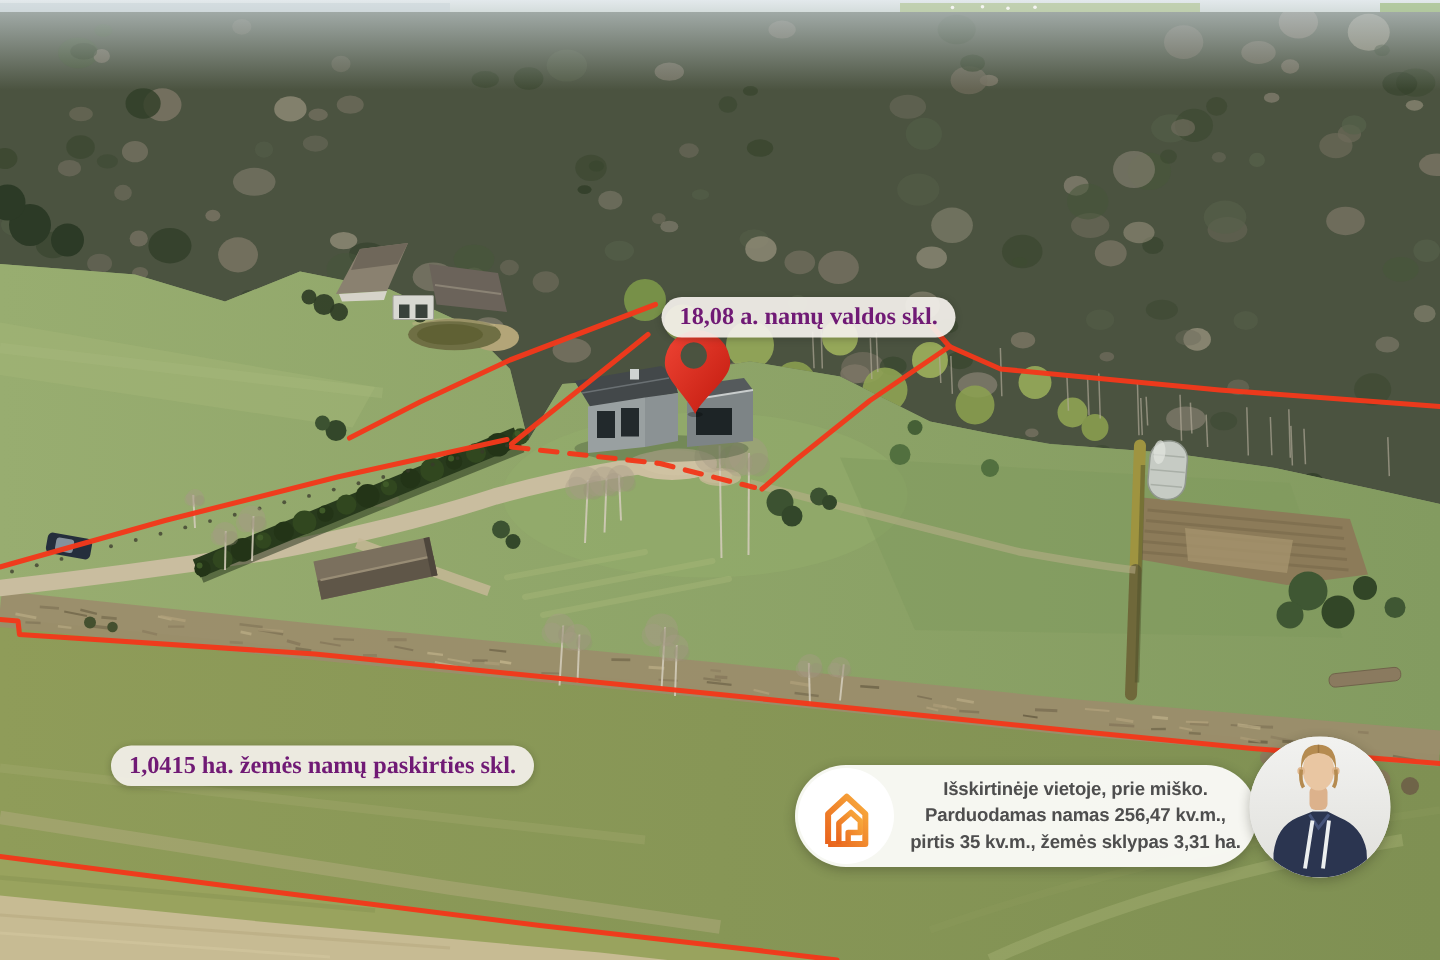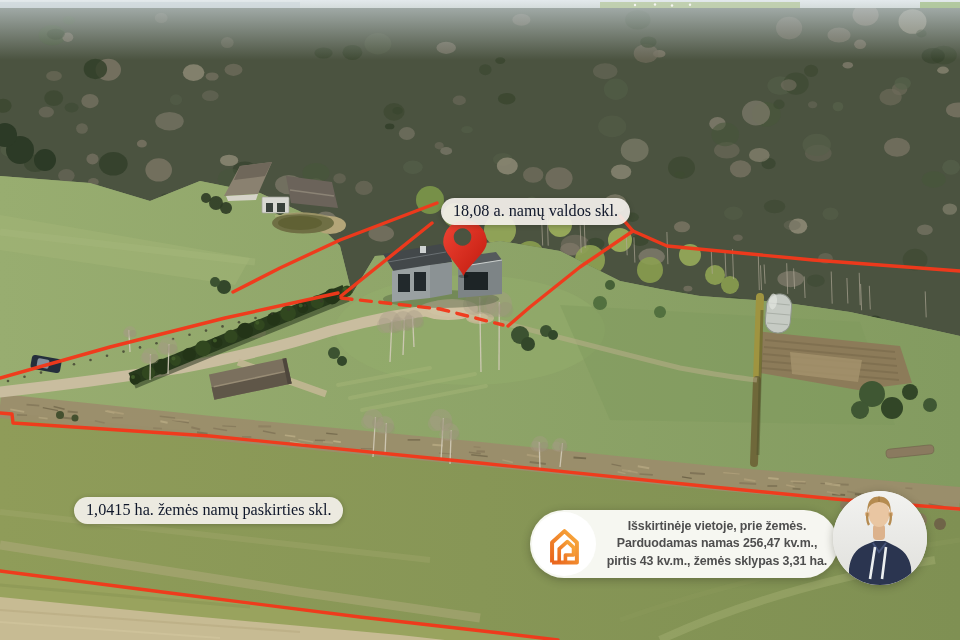--- a/index.html
+++ b/index.html
@@ -3,21 +3,21 @@
 <meta charset="utf-8">
 <style>
   html,body{margin:0;padding:0;background:#222;}
   .stage{position:relative;width:960px;height:640px;overflow:hidden;
          font-family:"Liberation Sans",sans-serif;background:#87996a;}
   .stage svg.scene{position:absolute;left:0;top:0;z-index:0;display:block;}
   .pin{position:absolute;left:441px;top:219px;width:47px;height:59px;z-index:5;}
   .pill{position:absolute;z-index:6;height:27px;line-height:27px;padding:0 12px;
         border-radius:14px;background:rgba(244,241,235,.92);
         font-family:"Liberation Serif","DejaVu Serif",serif;font-size:16.2px;
-        color:#0f172a;white-space:nowrap;box-shadow:0 1px 5px rgba(30,30,20,.28);}
+        color:#701a75;white-space:nowrap;box-shadow:0 1px 5px rgba(30,30,20,.28);font-weight:bold;}
   .pill.l1{left:441px;top:198px;}
   .pill.l2{left:674px;top:393px;}
   .pill.l3{left:74px;top:497px;}
   .card{position:absolute;left:530px;top:510px;width:308px;height:68px;z-index:7;
         border-radius:34px;background:rgba(252,252,250,.95);
         box-shadow:0 2px 8px rgba(30,30,20,.30);}
   .card .icon-circle{position:absolute;left:2px;top:2px;width:64px;height:64px;
         border-radius:50%;background:#ffffff;display:flex;align-items:center;justify-content:center;}
   .card .txt{margin-left:70px;width:234px;padding-top:8px;text-align:center;
         font-size:12.4px;line-height:17.4px;font-weight:bold;color:#4e4e4e;letter-spacing:-.1px;}
@@ -640,23 +640,23 @@
           <linearGradient id="iconog" x1="1" y1="0" x2="0" y2="1">
             <stop offset="0" stop-color="#f9ae3e"></stop>
               <stop offset="1" stop-color="#e9641d"></stop>
           </linearGradient>
         </defs>
         <path d="M9.5,41.5 L9.5,20.5 L22.5,8.5 L35.5,20.5 L35.5,41.5 L9.5,41.5" fill="none" stroke="url(#iconog)" stroke-width="4.2" stroke-linejoin="round"></path>
         <path d="M17,41.5 L17,27 L25.5,19.5 L32,25.5 L32,33.5 L23.5,33.5 L23.5,41.5" fill="none" stroke="url(#iconog)" stroke-width="3.8" stroke-linejoin="round"></path>
       </svg>
     </div>
     <div class="txt">
-      <span>Išskirtinėje vietoje, prie žemės.</span>
+      <span>Išskirtinėje vietoje, prie miško.</span>
       <span>Parduodamas namas 256,47 kv.m.,</span>
-      <span>pirtis 43 kv.m., žemės sklypas 3,31 ha.</span>
+      <span>pirtis 35 kv.m., žemės sklypas 3,31 ha.</span>
     </div>
   </div>
 
   <div class="avatar">
     <svg width="94" height="94" viewBox="0 0 94 94">
       <defs>
         <linearGradient id="avbg" x1="0" y1="0" x2="0" y2="1">
           <stop offset="0" stop-color="#f2f2f0"></stop>
             <stop offset="1" stop-color="#e0e0dc"></stop>
         </linearGradient>

